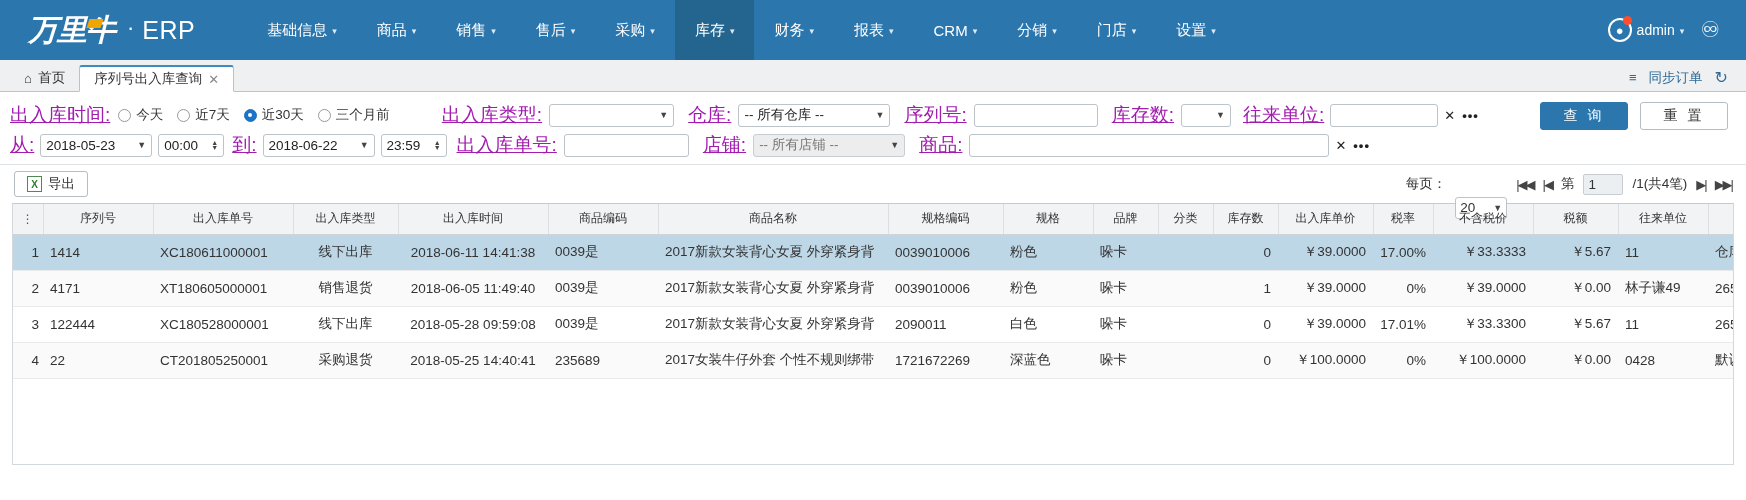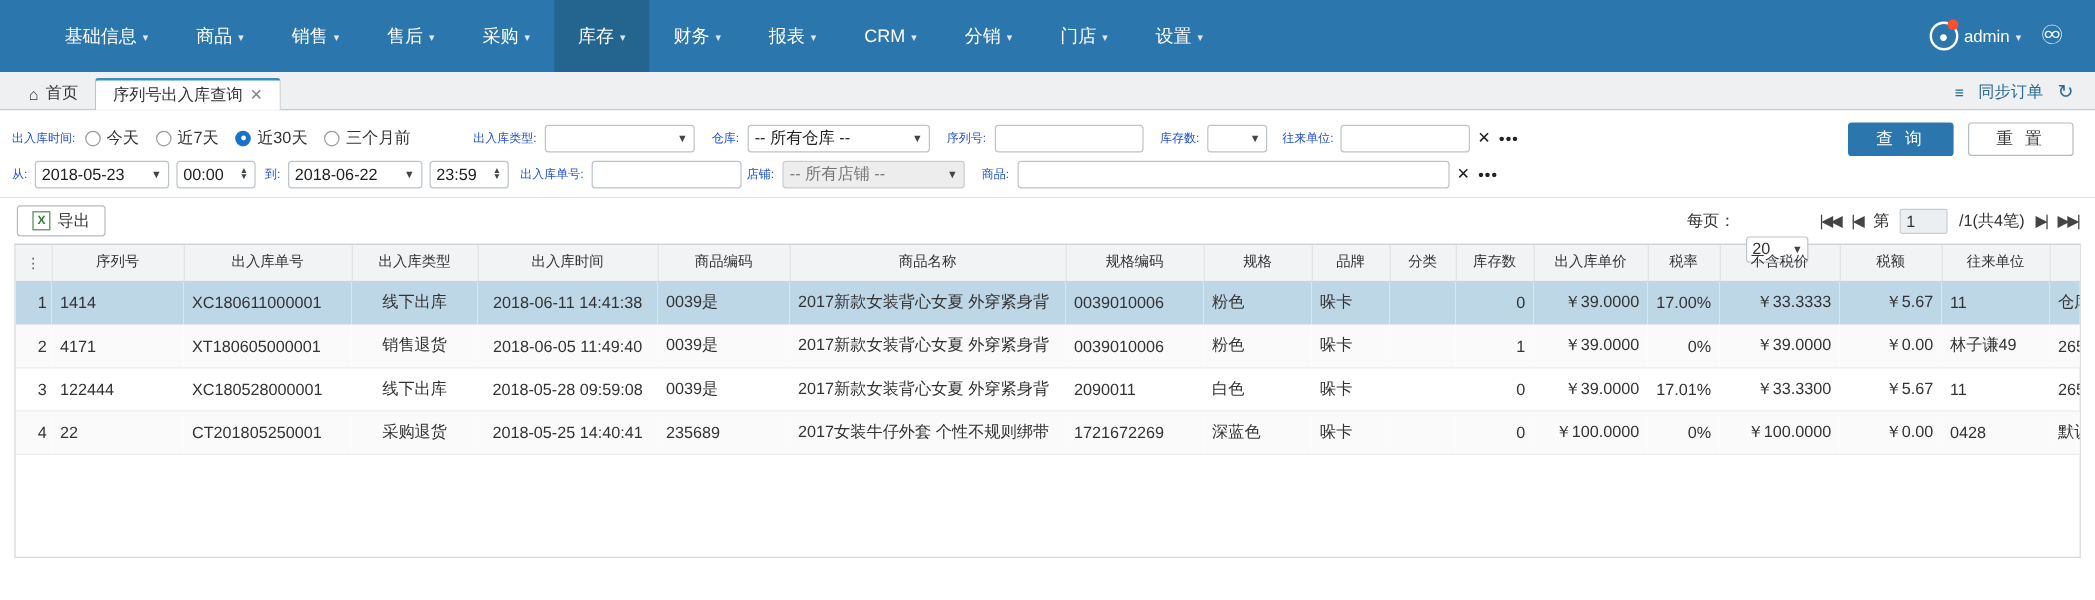--- a/index.html
+++ b/index.html
@@ -79,21 +79,21 @@
   }
   .sync-icon { font-size:13px; }
   .refresh-icon { font-size:16px; color:#2f6a96; }
 
   
   .filters {
     background:#fff; padding:8px 10px 4px 10px;
     border-bottom:1px solid #dfe3e6; position:relative;
   }
   .frow { display:flex; align-items:center; height:30px; white-space:nowrap; }
-  .lbl { font-size:10px; color:#1d4ed8; }
+  .lbl { font-size:19px; color:#a21caf;text-decoration:underline; }
   .radio-grp { display:flex; align-items:center; gap:14px; margin-left:8px;}
   .radio { display:flex; align-items:center; gap:5px; font-size:13.5px; }
   .rbtn {
     width:13px; height:13px; border:1px solid #999; border-radius:50%;
     background:#fff; display:inline-block; position:relative;
   }
   .rbtn.on { border-color:#1a73c8; background:#1a73c8; }
   .rbtn.on::after{
     content:""; position:absolute; left:3.5px; top:3.5px;
     width:4px; height:4px; border-radius:50%; background:#fff;
@@ -183,20 +183,25 @@
   .c-idx { width:30px; text-align:right; padding-right:4px; color:#333;}
   .c-num { text-align:right; }
   .c-ctr { text-align:center; }
   .c-left { text-align:left; }
   .grip { color:#555; font-size:12px; letter-spacing:0; }
 </style>
 </head>
 <body>
 
 <div class="navbar">
+  <div class="brand">
+    <span class="brand-logo">万里牛</span>
+    <span class="brand-dot">·</span>
+    <span class="brand-erp">ERP</span>
+  </div>
   <div class="nav-items">
     <div class="nav-item">
       <span>基础信息</span>
       <span class="caret">▾</span>
     </div>
     <div class="nav-item">
       <span>商品</span>
       <span class="caret">▾</span>
     </div>
     <div class="nav-item">
@@ -347,21 +352,21 @@
           <span>▲</span>
           <span>▼</span>
         </span>
     </div>
 
     <span class="lbl" style="margin-left:10px;">出入库单号:</span>
     <div class="inp orderno" style="margin-left:7px;">
       <span></span>
     </div>
 
-    <span class="lbl" style="margin-left:4px;">店铺:</span>
+    <span class="lbl" style="margin-left:14px;">店铺:</span>
     <div class="inp sel warehouse disabled" style="margin-left:7px;">
       <span>-- 所有店铺 --</span>
       <span class="chev">▼</span>
     </div>
 
     <span class="lbl" style="margin-left:14px;">商品:</span>
     <div class="inp product" style="margin-left:7px;">
       <span></span>
     </div>
     <span class="clearicons">

